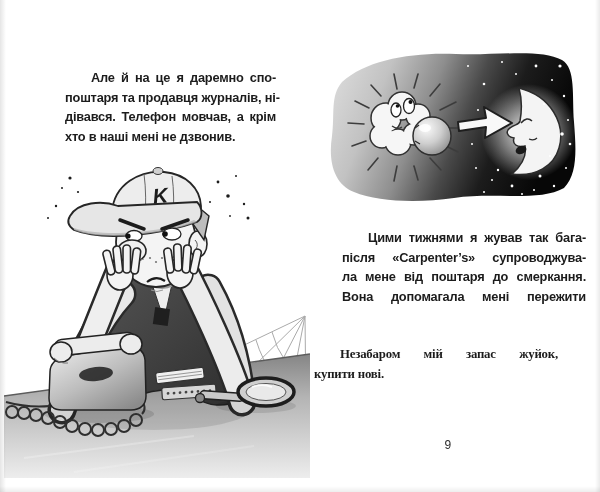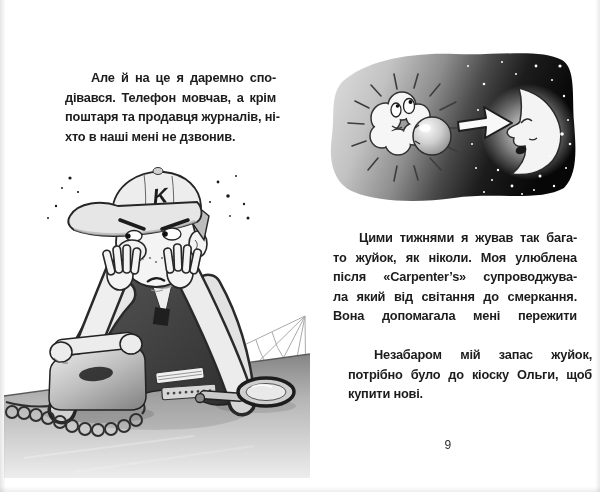--- a/index.html
+++ b/index.html
@@ -13,22 +13,22 @@
     color:#1c1c1c;
     font-weight:700;
     font-size:12.8px;
     letter-spacing:-0.2px;
     line-height:19.5px;
   }
   .jline{white-space:nowrap;text-align:justify;text-align-last:justify;}
   .jline.last{text-align-last:left;}
   .jline.indent{text-indent:26px;}
   #left-text{left:57px;top:68px;width:211px;margin-left:8px;}
-  #right-text-1{left:333px;top:228px;width:244px;}
-  #right-text-2{left:348px;top:345px;width:244px;}
+  #right-text-1{left:342px;top:228px;width:244px;}
+  #right-text-2{left:314px;top:345px;width:244px;font-family:Liberation Serif, serif;}
   #page-number{
     position:absolute;left:333px;top:438px;width:230px;
     text-align:center;font-size:12px;font-weight:400;color:#2e2e2e;
     letter-spacing:0.5px;
   }
   .illu{position:absolute;}
   #panel-illu{left:326px;top:44px;width:252px;height:164px;}
   #boy-illu{left:4px;top:158px;width:306px;height:320px;}
   .edge{position:absolute;pointer-events:none;}
   #edge-left{left:0;top:0;width:6px;height:100%;
@@ -38,22 +38,22 @@
   #edge-bottom{left:0;bottom:0;width:100%;height:6px;
     background:linear-gradient(to top,rgba(0,0,0,.07),rgba(0,0,0,0));}
 </style>
 </head>
 <body>
 
 <div>
 
   <div id="left-text" class="textblock">
     <div class="jline indent">Але й на це я даремно спо-</div>
+    <div class="jline">поштаря та продавця журналів, ні-</div>
     <div class="jline">дівався. Телефон мовчав, а крім</div>
-    <div class="jline">поштаря та продавця журналів, ні-</div>
     <div class="jline last">хто в наші мені не дзвонив.</div>
   </div>
 
   <svg id="boy-illu" class="illu" viewBox="0 0 306 320">
     <defs>
       <linearGradient id="tableGrad" x1="0" y1="0" x2="0" y2="1">
         <stop offset="0" stop-color="#858585"></stop>
         <stop offset="0.35" stop-color="#b4b4b4"></stop>
         <stop offset="1" stop-color="#ededed"></stop>
       </linearGradient>
@@ -350,29 +350,27 @@
       <circle cx="224" cy="112" r="1"></circle>
         <circle cx="196" cy="150" r="1"></circle>
       <circle cx="214" cy="132" r="1.5"></circle>
         <circle cx="172" cy="126" r="1.2"></circle>
       <circle cx="158" cy="148" r="1"></circle>
     </g>
   </svg>
 
   <div id="right-text-1" class="textblock">
     <div class="jline indent">Цими тижнями я жував так бага-</div>
-    <div class="jline">то жуйок, як ніколи. Моя улюблена</div>
     <div class="jline">після «Carpenter’s» супроводжува-</div>
-    <div class="jline">ла який від світання до смеркання.</div>
+    <div class="jline">ла мене від поштаря до смеркання.</div>
     <div class="jline">Вона допомагала мені пережити</div>
   </div>
 
   <div id="right-text-2" class="textblock">
     <div class="jline indent">Незабаром мій запас жуйок,</div>
-    <div class="jline">потрібно було до кіоску Ольги, щоб</div>
     <div class="jline last">купити нові.</div>
   </div>
 
   <div id="page-number">9</div>
 </div>
 
 <div id="edge-left" class="edge"></div>
 <div id="edge-right" class="edge"></div>
 <div id="edge-bottom" class="edge"></div>
 

